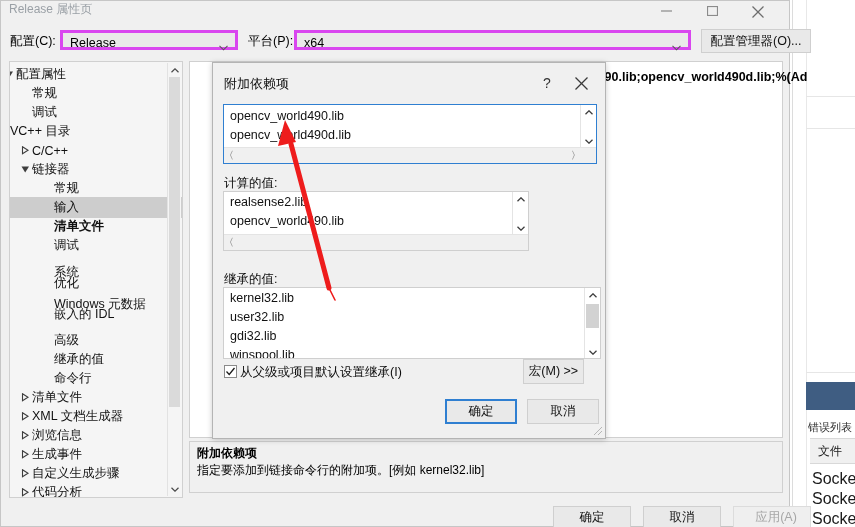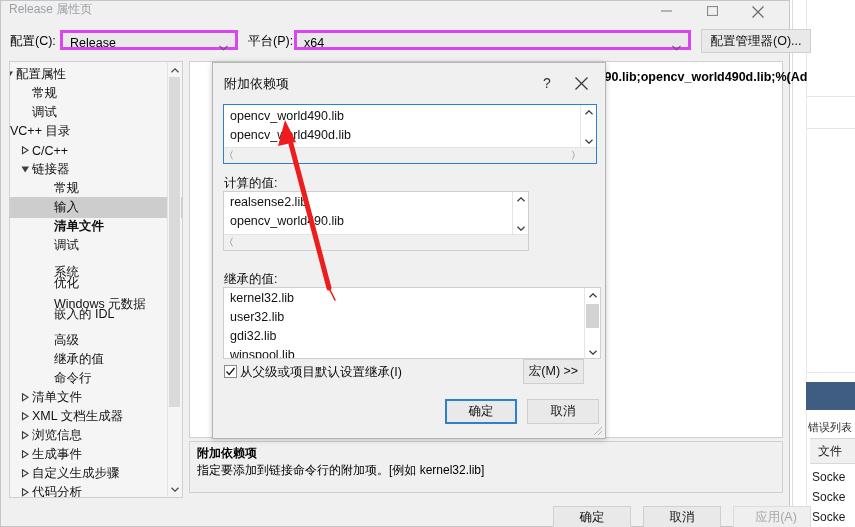--- a/index.html
+++ b/index.html
@@ -11,21 +11,21 @@
   #root{position:relative;width:855px;height:527px;}
 
   
   .ide-bg{position:absolute;inset:0;background:#ffffff;}
   .ide-editor-line{position:absolute;background:#e6e6e6;height:1px;}
   .ide-vert-sep{position:absolute;background:#dcdcdc;width:1px;}
   .errlist-band{position:absolute;background:#3f5d82;}
   .errlist-tabtxt{position:absolute;font-size:11px;color:#2b2b2b;white-space:nowrap;}
   .errlist-hdr{position:absolute;background:#f0f0f0;border:1px solid #d8d8d8;border-left:none;}
   .errlist-hdr-txt{position:absolute;font-size:12px;color:#1a1a1a;white-space:nowrap;}
-  .errlist-row{position:absolute;font-size:12px;color:#1a1a1a;white-space:nowrap;}
+  .errlist-row{position:absolute;font-size:16px;color:#1a1a1a;white-space:nowrap;}
 
   
   .propwin{position:absolute;left:0;top:0;width:790px;height:527px;background:#f0f0f0;border:1px solid #c6c6c6;box-sizing:border-box;}
   .propwin-title{position:absolute;left:8px;top:0px;font-size:12px;color:#9aa0a6;white-space:nowrap;}
   .win-ctl{position:absolute;top:0px;width:46px;height:20px;}
   .win-ctl svg{display:block;margin:5px auto;}
 
   .cfgrow{position:absolute;left:0;top:28px;width:790px;height:30px;}
   .lbl{position:absolute;font-size:12.5px;color:#000;white-space:nowrap;}
   .combo{position:absolute;height:20px;background:#e9e9e9;border:3px solid #d946ef;box-sizing:border-box;text-decoration:underline;}

